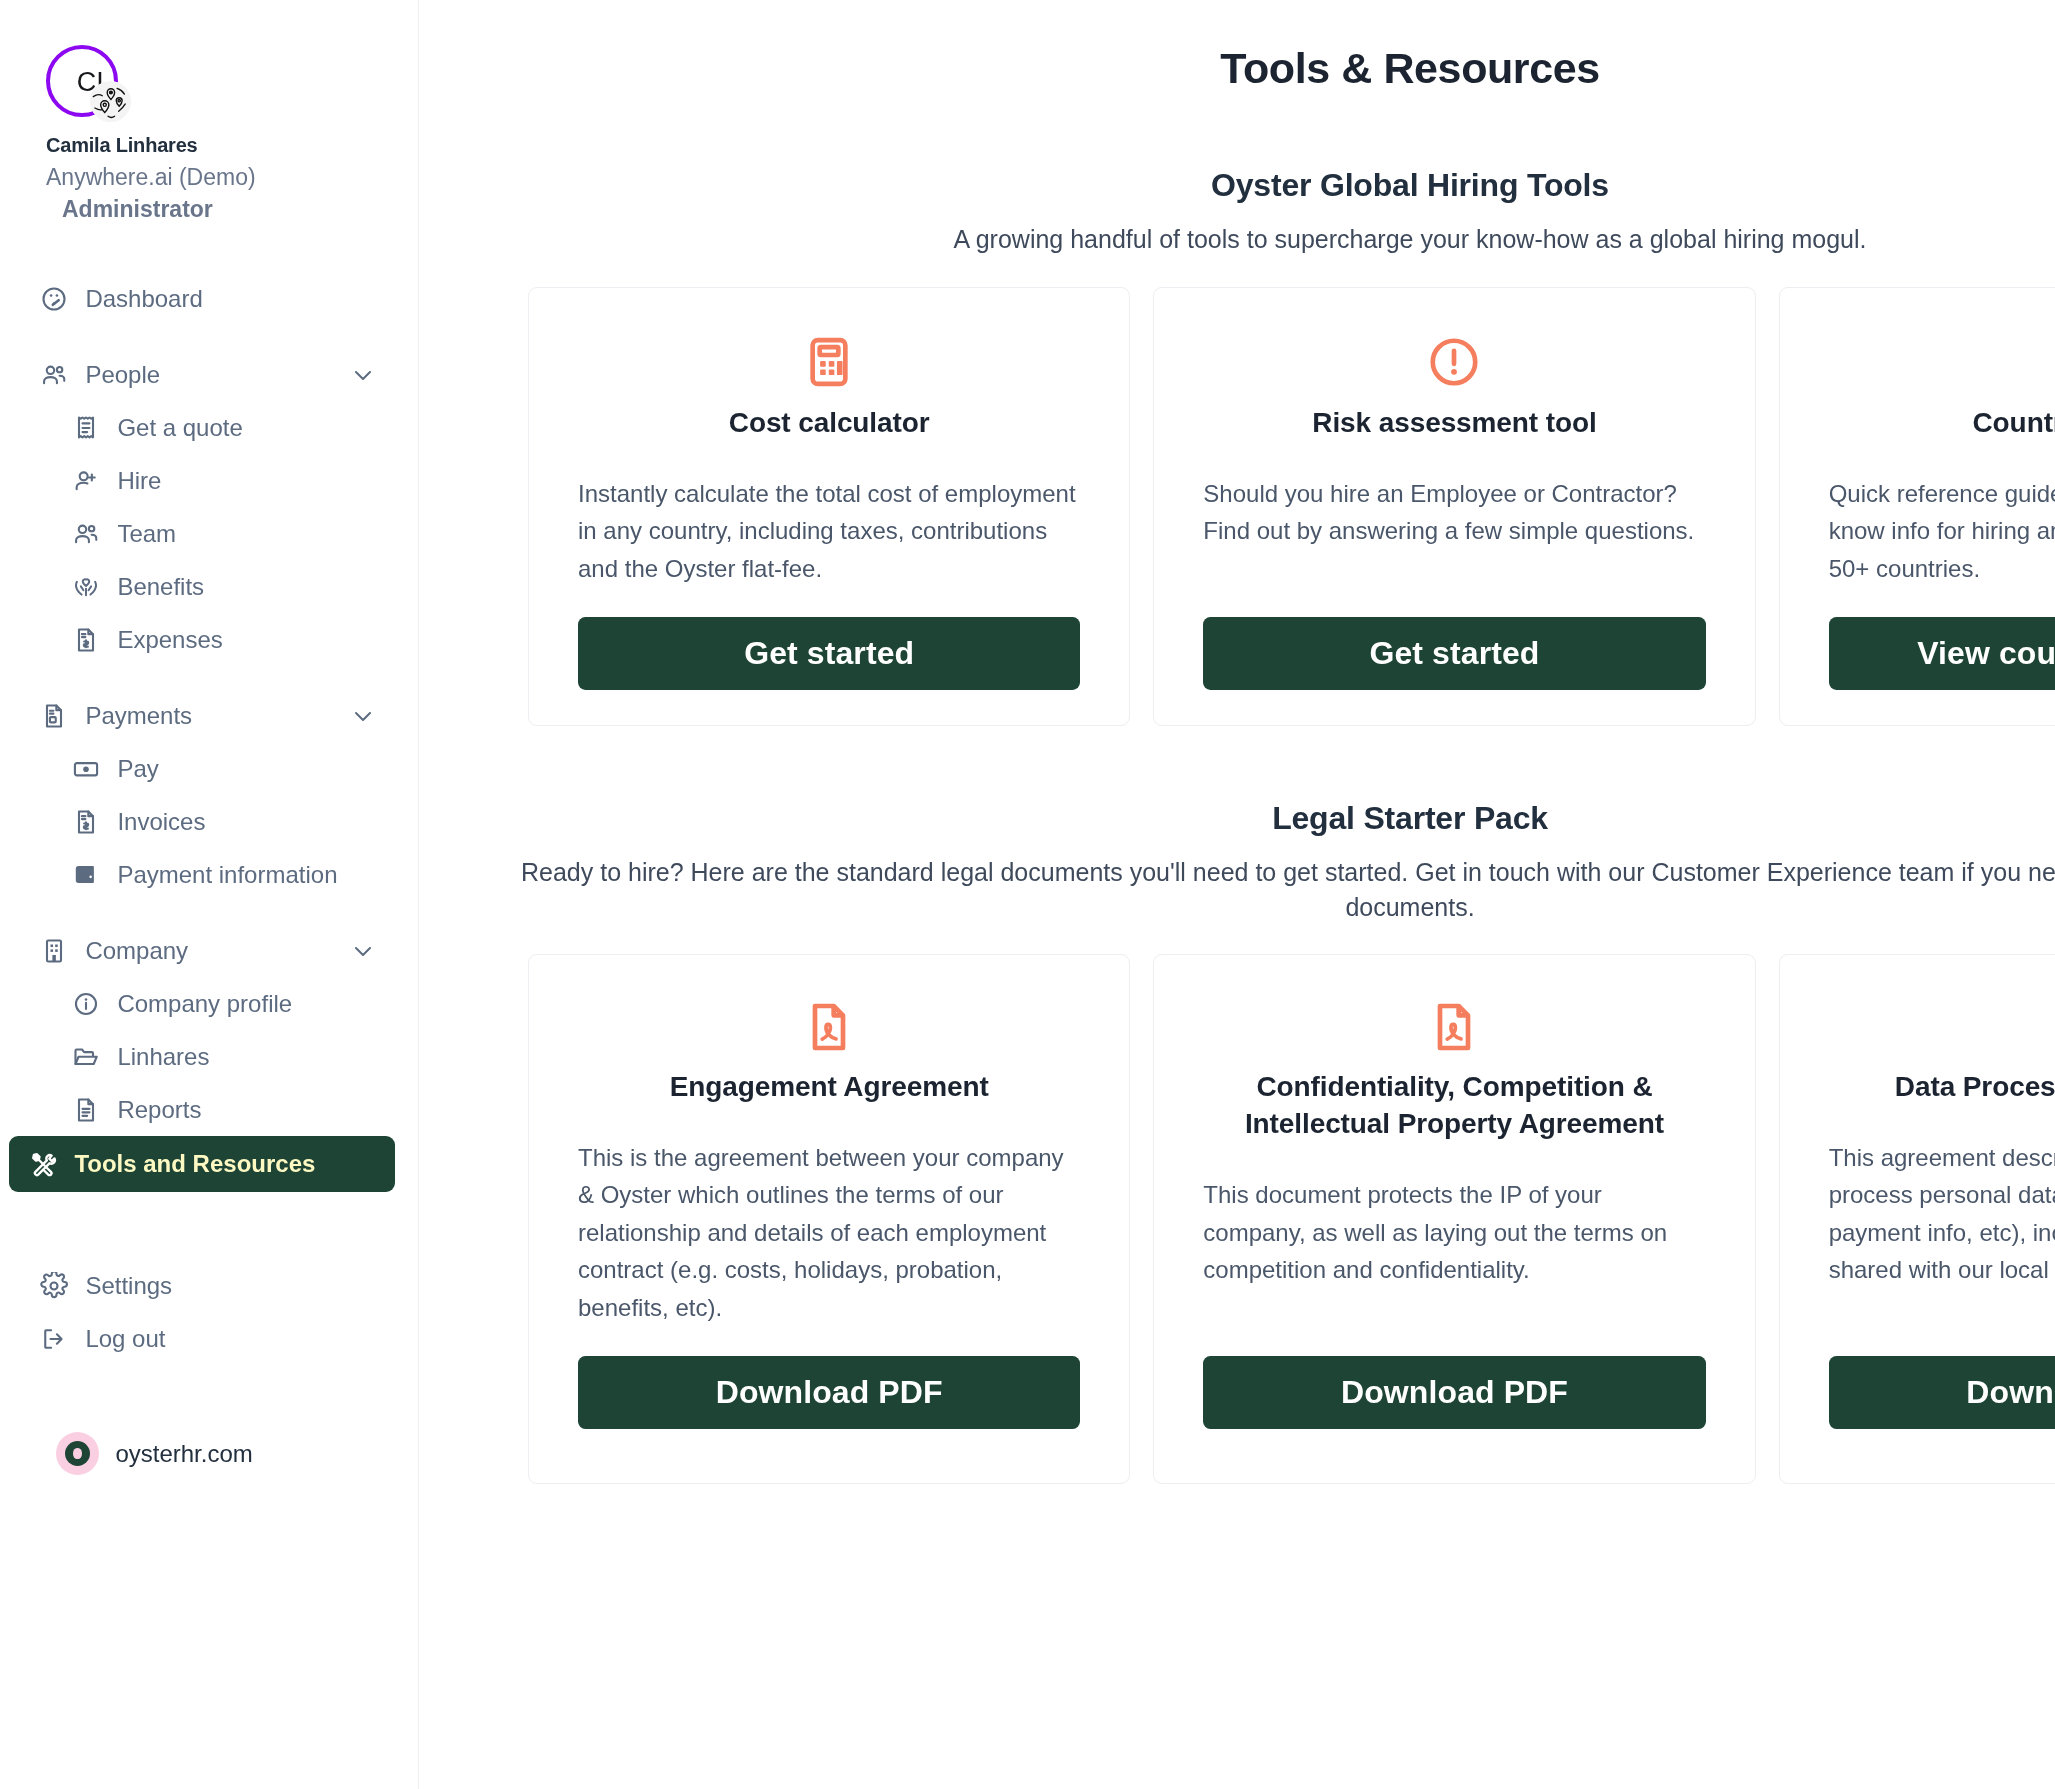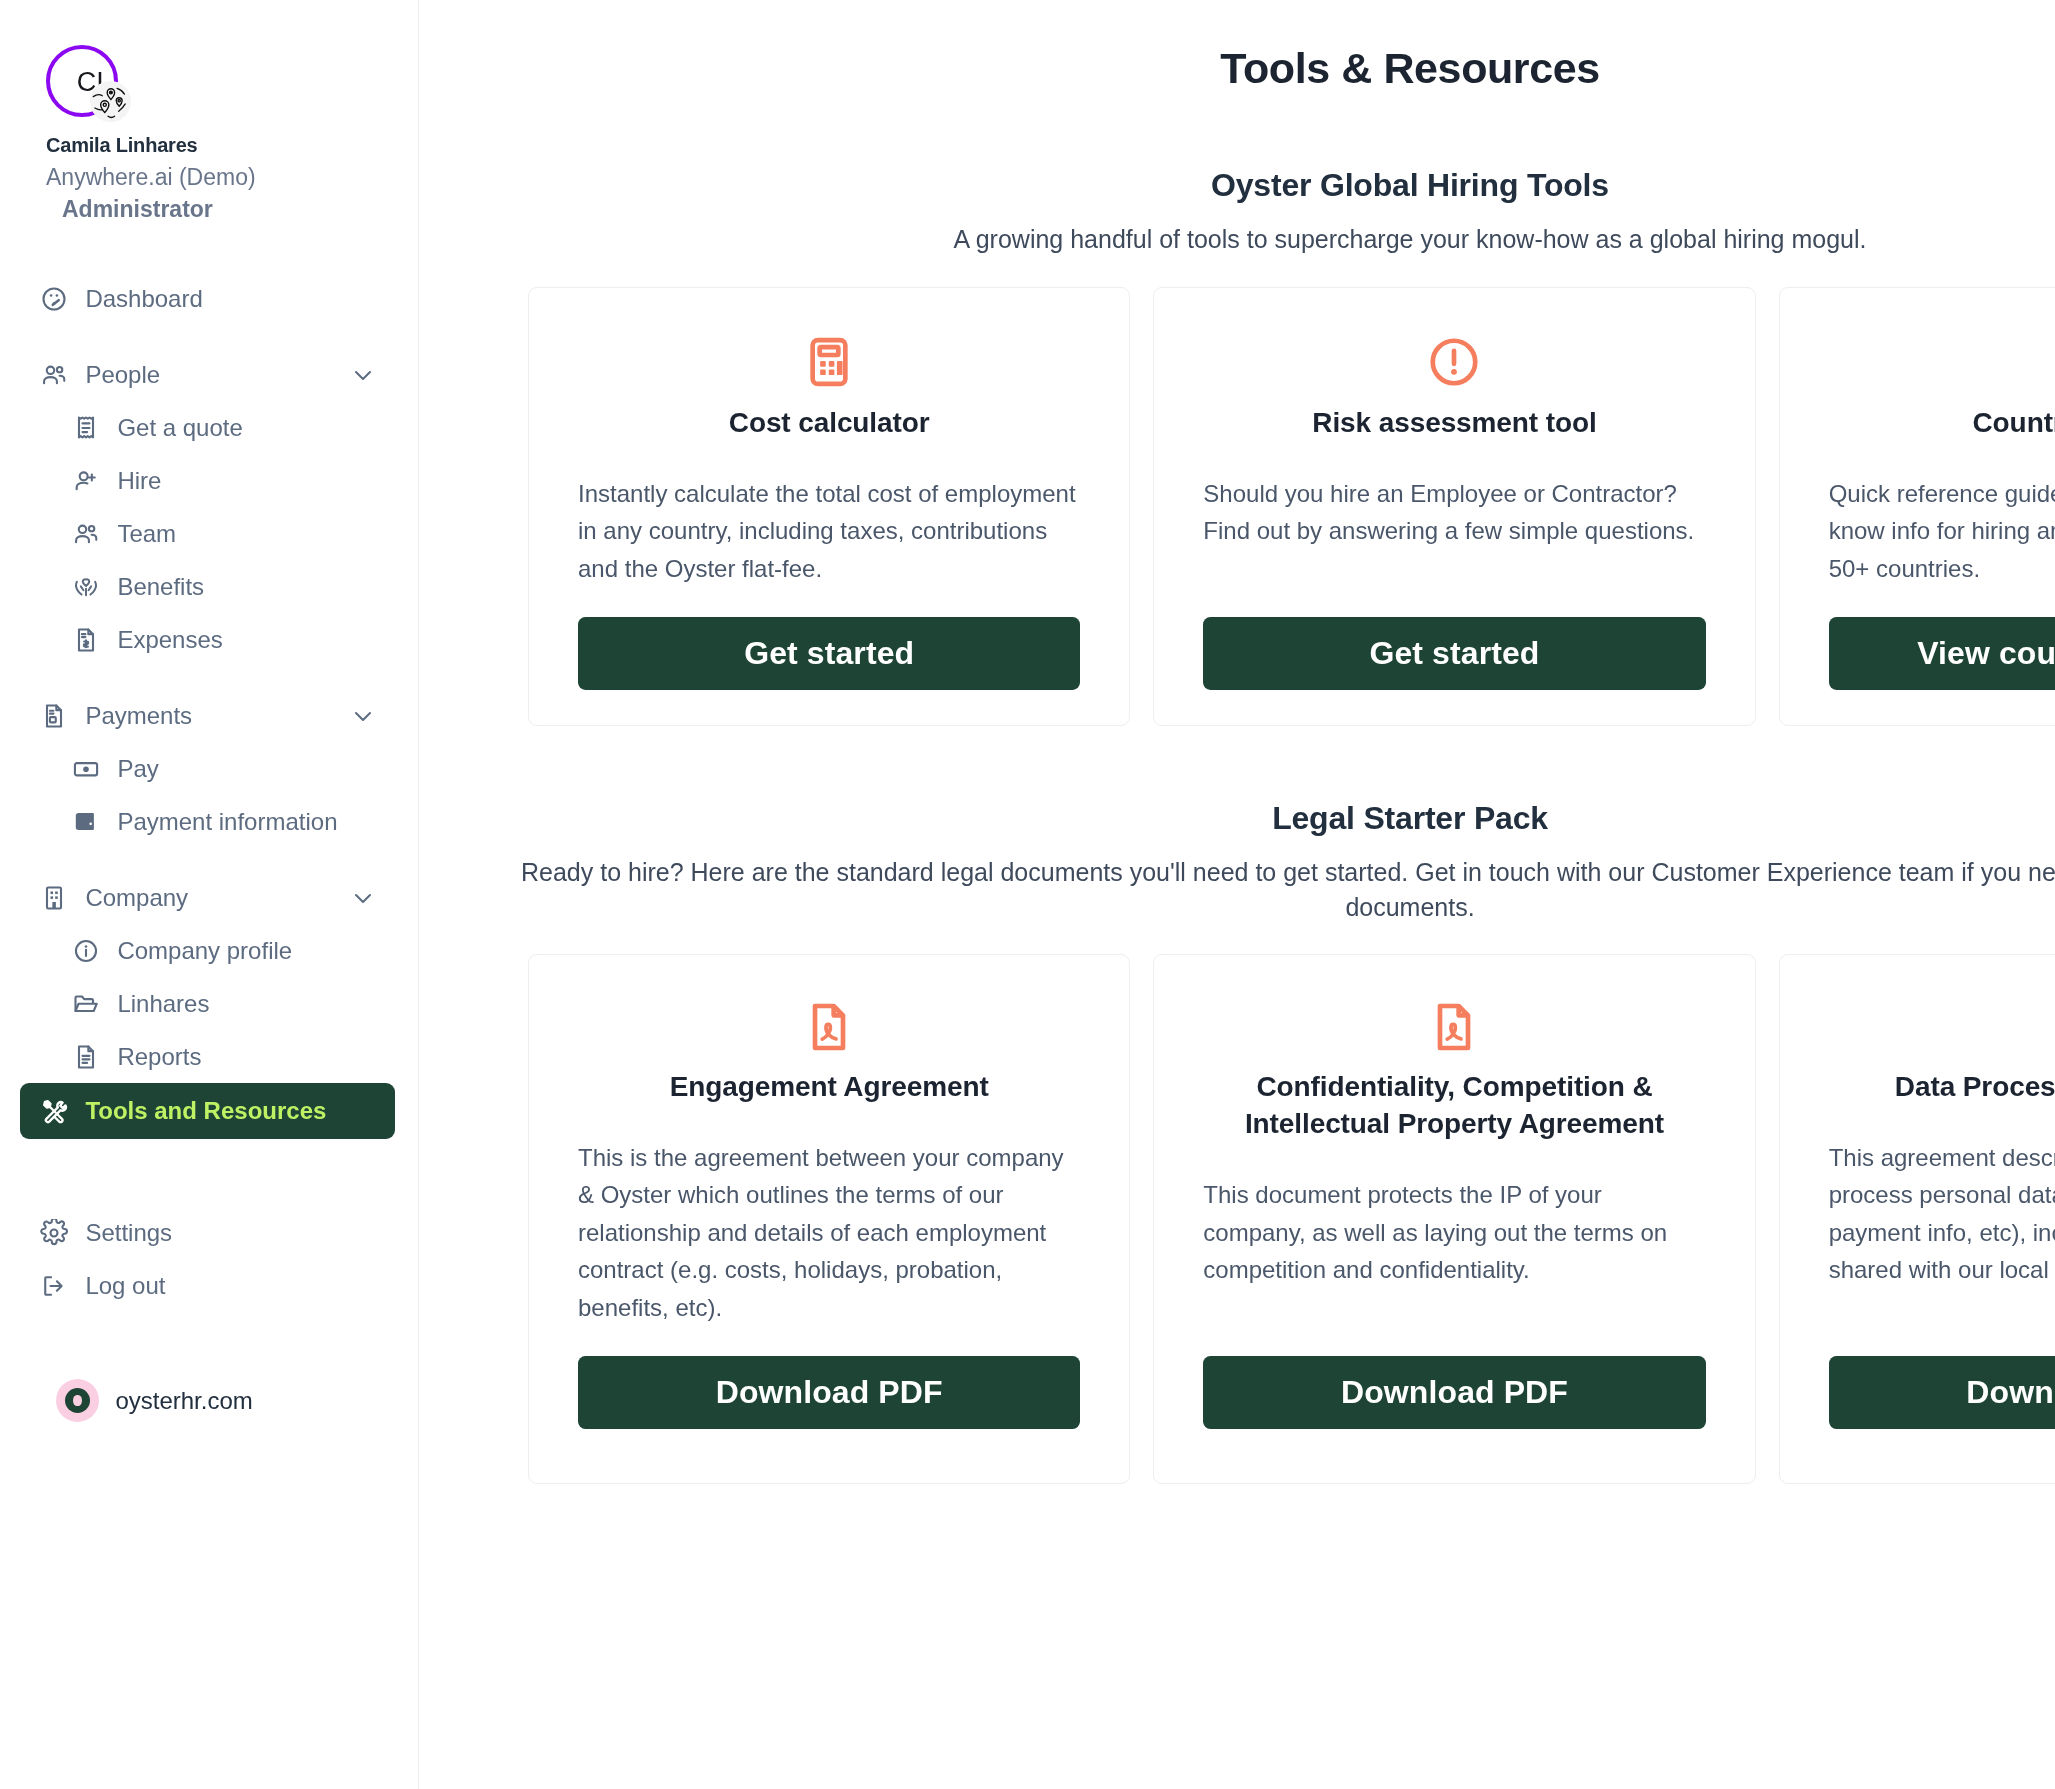--- a/index.html
+++ b/index.html
@@ -73,24 +73,24 @@
   }
   .nav-item .ico svg { width: 28px; height: 28px; display: block; }
   .nav-label { white-space: nowrap; }
   .chev {
     position: absolute; right: 43px; top: 50%;
     transform: translateY(-50%);
     width: 24px; height: 24px;
   }
   .nav-item.active {
     background: #1d4435;
-    color: #bef264;
+    color: #fef9c3;
     font-weight: 700;
     border-radius: 9px;
-    margin: 0 23px 0 20px;
+    margin: 0 23px 0 9px;
     padding-left: 18px;
     height: 56px;
   }
   .nav-gap-sm { height: 23px; }
 
   .footer-nav { margin-top: 67px; }
   .brand {
     display: flex; align-items: center;
     margin-top: 67px;
     padding-left: 56px;
@@ -351,20 +351,31 @@
       <div class="nav-item sub">
         <span class="ico">
           <svg viewBox="0 0 24 24" fill="none" stroke="#5c6b80" stroke-width="1.8" stroke-linejoin="round">
             <rect x="2.5" y="7" width="19" height="10.5" rx="1.6"></rect>
             <circle cx="12" cy="12.2" r="2.4" fill="#5c6b80" stroke="none"></circle>
           </svg>
         </span>
         <span class="nav-label">Pay</span>
       </div>
 
+      <div class="nav-item sub">
+        <span class="ico">
+          <svg viewBox="0 0 24 24" fill="none" stroke="#5c6b80" stroke-width="1.8" stroke-linejoin="round" stroke-linecap="round">
+            <path d="M6 3h8l4 4v14H6z"></path>
+              <path d="M14 3v4h4"></path>
+              <path d="M8.5 7h3M8.5 9.5h3"></path>
+            <path d="M12 12.2v6M10.4 13.3h2.4a1.1 1.1 0 010 2.2h-1.6a1.1 1.1 0 000 2.2h2.4"></path>
+          </svg>
+        </span>
+        <span class="nav-label">Invoices</span>
+      </div>
 
       <div class="nav-item sub">
         <span class="ico">
           <svg viewBox="0 0 24 24" fill="#5c6b80" stroke="#5c6b80" stroke-width="1.5" stroke-linejoin="round">
             <path d="M4 6.5A1.5 1.5 0 015.5 5H18v13H5.5A1.5 1.5 0 014 16.5z"></path>
             <circle cx="16" cy="13.6" r="1.1" fill="#ffffff" stroke="none"></circle>
           </svg>
         </span>
         <span class="nav-label">Payment information</span>
       </div>

